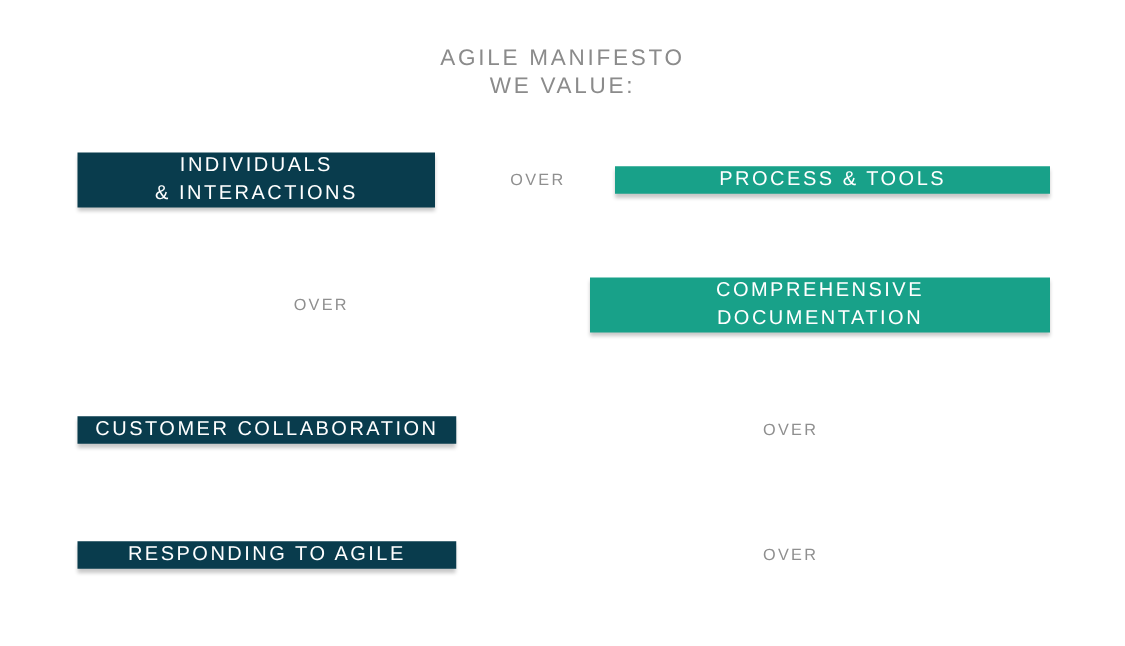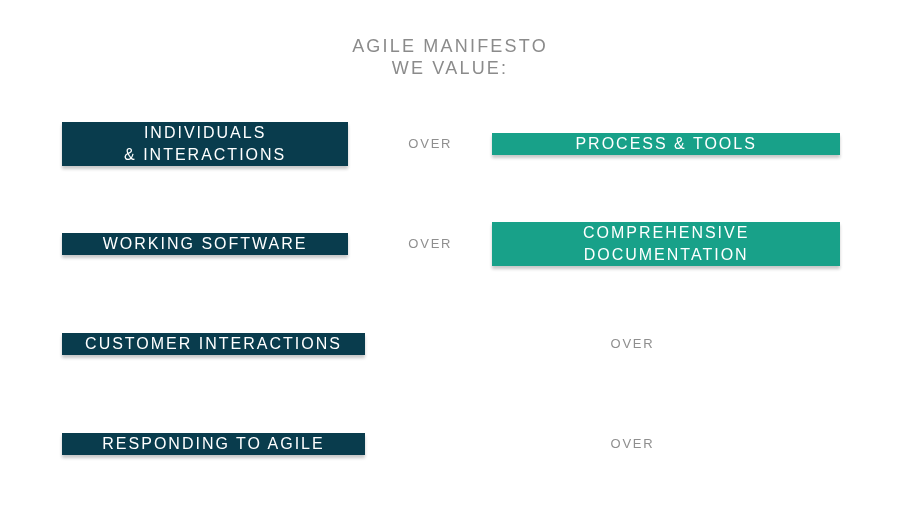--- a/index.html
+++ b/index.html
@@ -92,28 +92,27 @@
   <div class="rows">
 
     <div class="row">
       <div class="box box-left">INDIVIDUALS
 &amp; INTERACTIONS</div>
       <div class="over">OVER</div>
       <div class="box box-right">PROCESS &amp; TOOLS</div>
     </div>
 
     <div class="row">
-      <div class="box box-left">WORKING SOFTWARE</div>
       <div class="over">OVER</div>
       <div class="box box-right">COMPREHENSIVE
 DOCUMENTATION</div>
     </div>
 
     <div class="row">
-      <div class="box box-left">CUSTOMER INTERACTIONS</div>
+      <div class="box box-left">CUSTOMER COLLABORATION</div>
       <div class="over">OVER</div>
     </div>
 
     <div class="row">
       <div class="box box-left">RESPONDING TO AGILE</div>
       <div class="over">OVER</div>
     </div>
 
   </div>
 </div>

